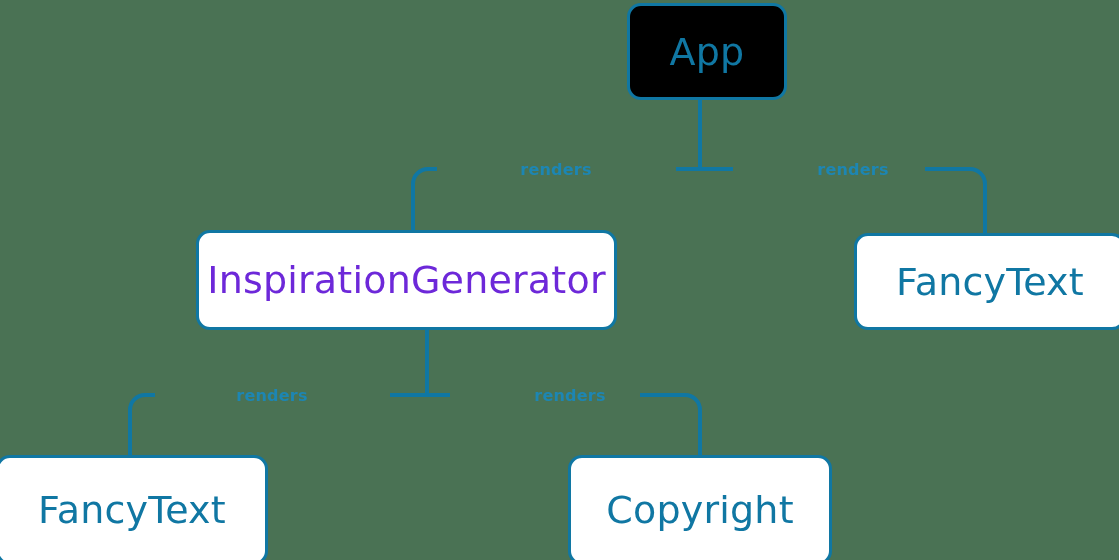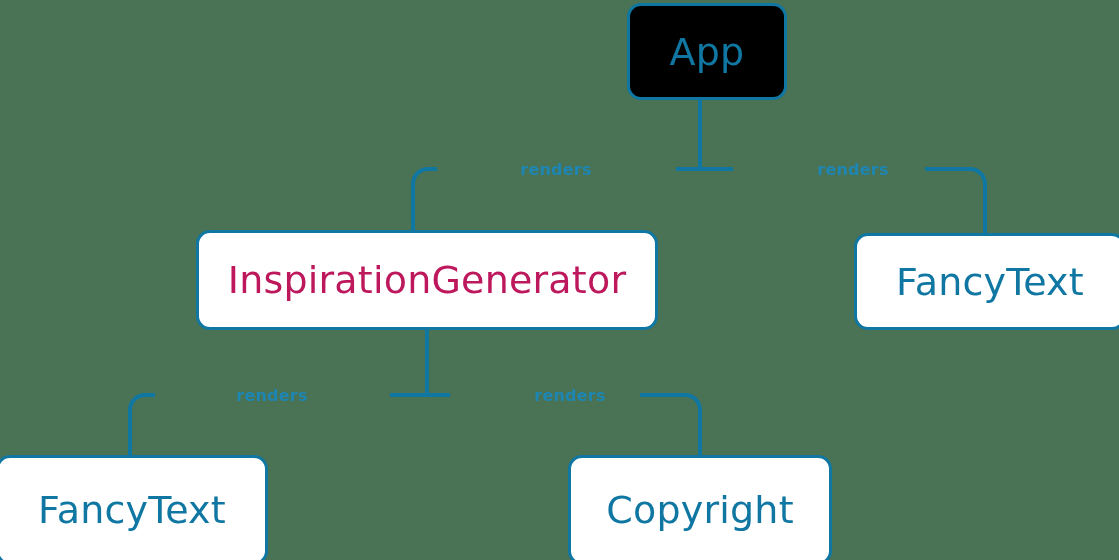--- a/index.html
+++ b/index.html
@@ -59,21 +59,21 @@
 
       <path d="M427,395 L390,395"></path>
       <path d="M155,395 L145,395 A15,15 0 0 0 130,410 L130,455"></path>
 
       <path d="M427,395 L450,395"></path>
       <path d="M640,395 L685,395 A15,15 0 0 1 700,410 L700,455"></path>
     </g>
   </svg>
 
   <div class="node" id="node-app" style="left: 620px; top: 3px; width: 160px; height: 97px; border-color: rgb(16, 119, 163); color: rgb(16, 119, 163); background: #000000; margin-left: 7px;">App</div>
-  <div class="node" id="node-inspiration-generator" style="left: 196px; top: 230px; width: 462px; height: 100px; border-color: rgb(16, 119, 163); color: #be185d; background: rgb(255, 255, 255);">InspirationGenerator</div>
+  <div class="node" id="node-inspiration-generator" style="left: 196px; top: 230px; width: 421px; height: 100px; border-color: rgb(16, 119, 163); color: #6d28d9; background: rgb(255, 255, 255);">InspirationGenerator</div>
   <div class="node" id="node-fancytext-right" style="left: 854px; top: 233px; width: 272px; height: 97px; border-color: rgb(16, 119, 163); color: rgb(16, 119, 163); background: rgb(255, 255, 255);">FancyText</div>
   <div class="node" id="node-fancytext-left" style="left: -4px; top: 455px; width: 272px; height: 110px; border-color: rgb(16, 119, 163); color: rgb(16, 119, 163); background: rgb(255, 255, 255);">FancyText</div>
   <div class="node" id="node-copyright" style="left: 568px; top: 455px; width: 264px; height: 110px; border-color: rgb(16, 119, 163); color: rgb(16, 119, 163); background: rgb(255, 255, 255);">Copyright</div>
 
   <div class="edge-label" id="edge-label-0" style="left: 556px; top: 169px; color: rgb(29, 134, 179);">renders</div>
   <div class="edge-label" id="edge-label-1" style="left: 853px; top: 169px; color: rgb(29, 134, 179);">renders</div>
   <div class="edge-label" id="edge-label-2" style="left: 272px; top: 395px; color: rgb(29, 134, 179);">renders</div>
   <div class="edge-label" id="edge-label-3" style="left: 570px; top: 395px; color: rgb(29, 134, 179);">renders</div>
 
 </div>

